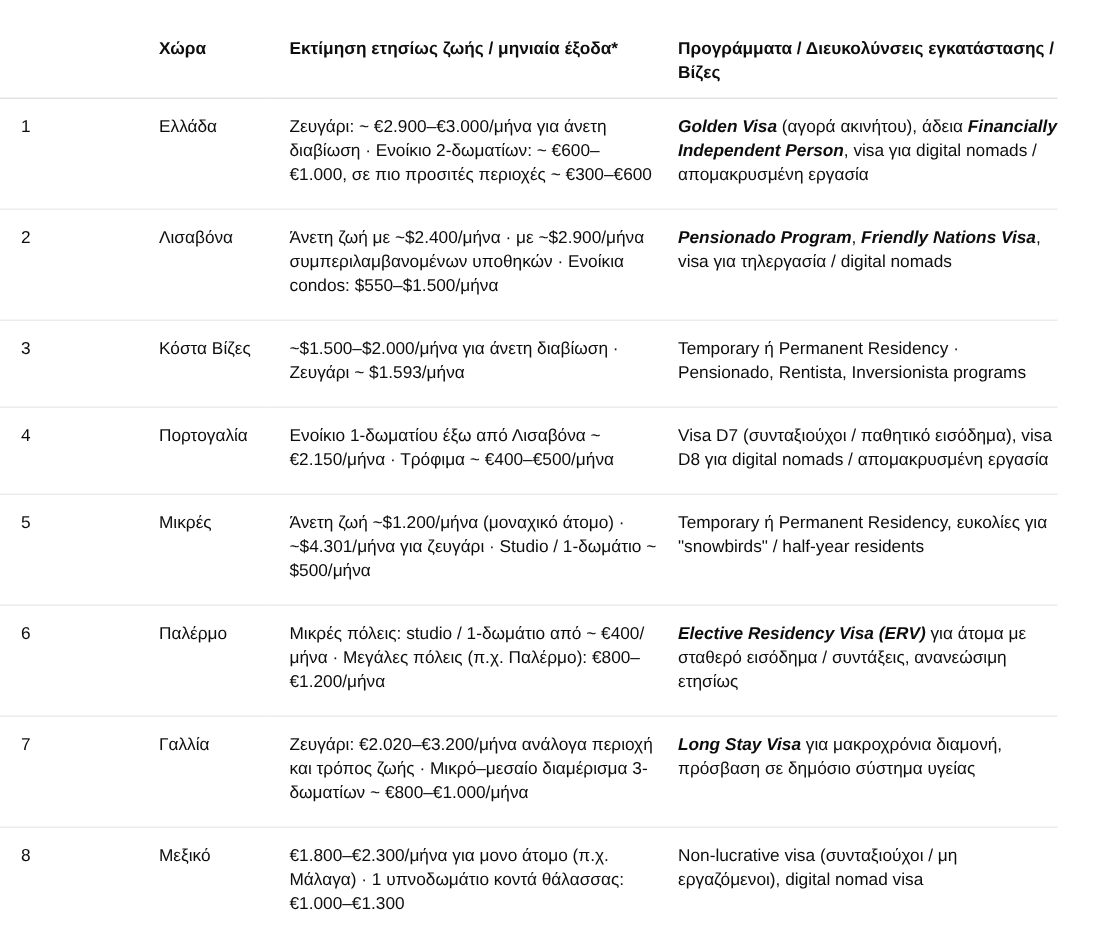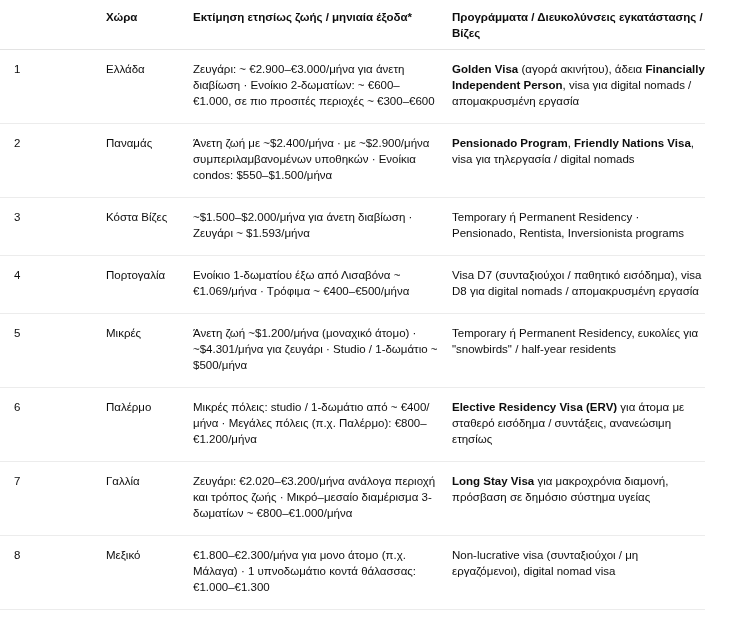--- a/index.html
+++ b/index.html
@@ -3,25 +3,25 @@
 <meta charset="utf-8">
 <style>
   html, body { margin:0; padding:0; background:#ffffff; }
   body { width:741px; height:621px; overflow:hidden; font-family:"Liberation Sans", "DejaVu Sans", sans-serif; color:#0d0d0d; }
   .wrap { position:relative; padding:0 0 0 0; }
   table { border-collapse:collapse; width:705px; margin-left:0; table-layout:fixed; font-size:11.5px; line-height:16px; }
   col.c0 { width:92px; }
   col.c1 { width:87px; }
   col.c2 { width:259px; }
   col.c3 { width:267px; }
-  th { text-align:left; font-weight:600; font-size:11.5px; padding:9px 0 8px 14px; vertical-align:top; border-bottom:1px solid #e3e3e3; color:#0d0d0d; }
+  th { text-align:left; font-weight:600; font-size:11.5px; padding:25px 0 8px 14px; vertical-align:top; border-bottom:1px solid #e3e3e3; color:#0d0d0d; }
   td { padding:11px 0 14px 14px; vertical-align:top; border-bottom:1px solid #ececec; }
   tr:last-child td { border-bottom:none; }
   td.num, th.num { padding-left:14px; }
-  b { font-weight:700; }
+  b { font-weight:700;font-style:italic; }
 </style>
 </head>
 <body>
 
 <div class="wrap">
   <table>
     <colgroup>
         <col class="c0">
         <col class="c1">
         <col class="c2">
@@ -37,34 +37,34 @@
     </thead>
     <tbody id="tbody">
         <tr>
           <td class="num">1</td>
           <td>Ελλάδα</td>
           <td>Ζευγάρι: ~ €2.900–€3.000/μήνα για άνετη διαβίωση · Ενοίκιο 2-δωματίων: ~ €600–€1.000, σε πιο προσιτές περιοχές ~ €300–€600</td>
           <td><b>Golden Visa</b><span> (αγορά ακινήτου), άδεια </span><b>Financially Independent Person</b><span>, visa για digital nomads / απομακρυσμένη εργασία</span></td>
         </tr>
         <tr>
           <td class="num">2</td>
-          <td>Παναμάς</td>
+          <td>Λισαβόνα</td>
           <td>Άνετη ζωή με ~$2.400/μήνα · με ~$2.900/μήνα συμπεριλαμβανομένων υποθηκών · Ενοίκια condos: $550–$1.500/μήνα</td>
           <td><b>Pensionado Program</b><span>, </span><b>Friendly Nations Visa</b><span>, visa για τηλεργασία / digital nomads</span></td>
         </tr>
         <tr>
           <td class="num">3</td>
           <td>Κόστα Βίζες</td>
           <td>~$1.500–$2.000/μήνα για άνετη διαβίωση · Ζευγάρι ~ $1.593/μήνα</td>
           <td><span>Temporary ή Permanent Residency · Pensionado, Rentista, Inversionista programs</span></td>
         </tr>
         <tr>
           <td class="num">4</td>
           <td>Πορτογαλία</td>
-          <td>Ενοίκιο 1-δωματίου έξω από Λισαβόνα ~ €1.069/μήνα · Τρόφιμα ~ €400–€500/μήνα</td>
+          <td>Ενοίκιο 1-δωματίου έξω από Λισαβόνα ~ €2.150/μήνα · Τρόφιμα ~ €400–€500/μήνα</td>
           <td><span>Visa D7 (συνταξιούχοι / παθητικό εισόδημα), visa D8 για digital nomads / απομακρυσμένη εργασία</span></td>
         </tr>
         <tr>
           <td class="num">5</td>
           <td>Μικρές</td>
           <td>Άνετη ζωή ~$1.200/μήνα (μοναχικό άτομο) · ~$4.301/μήνα για ζευγάρι · Studio / 1-δωμάτιο ~ $500/μήνα</td>
           <td><span>Temporary ή Permanent Residency, ευκολίες για "snowbirds" / half-year residents</span></td>
         </tr>
         <tr>
           <td class="num">6</td>

